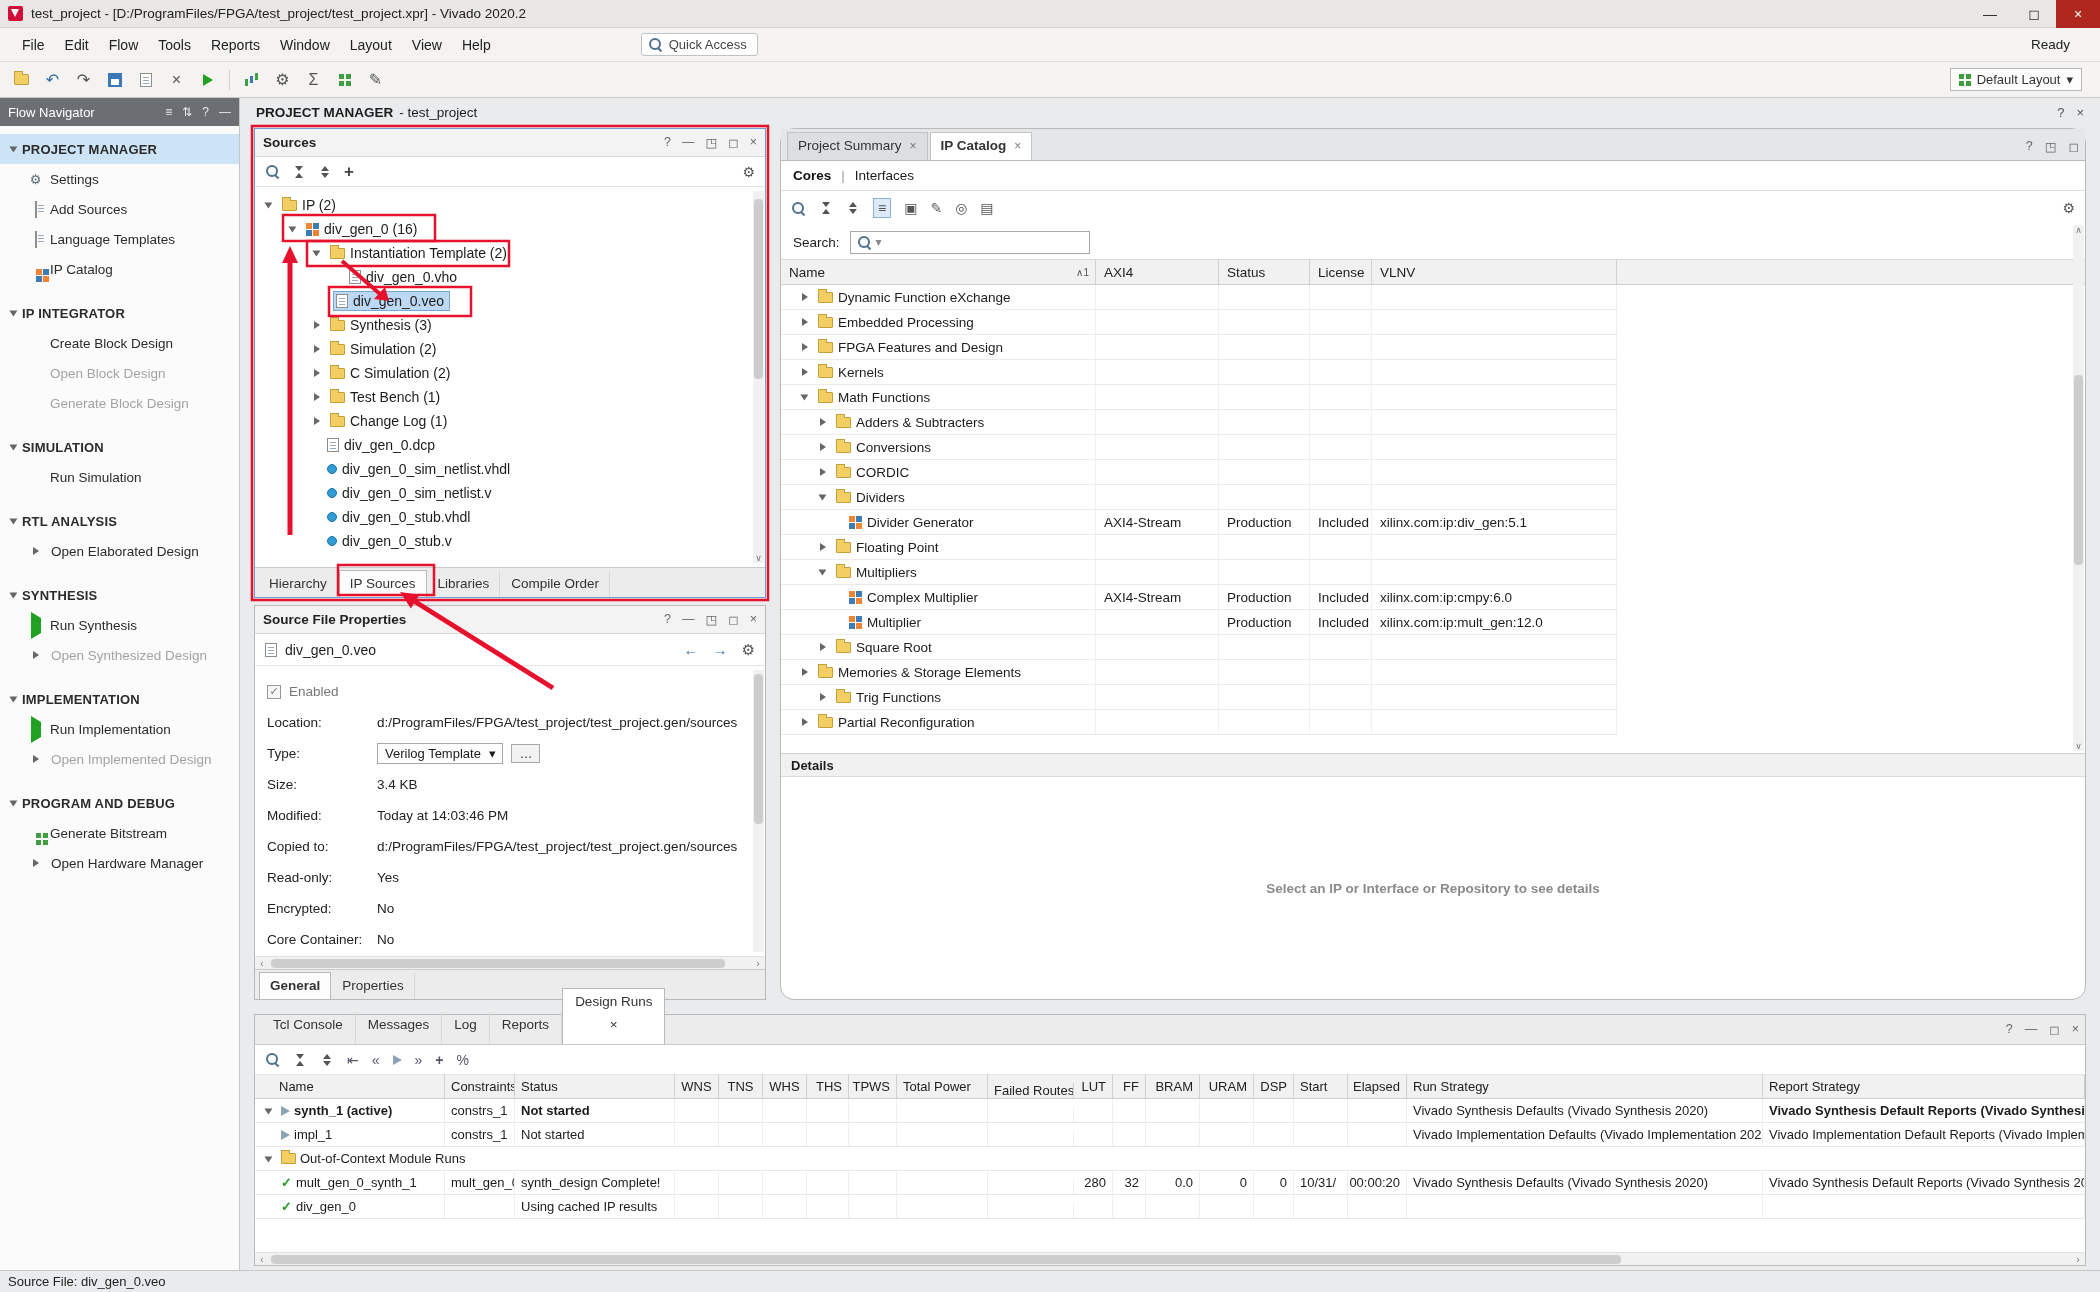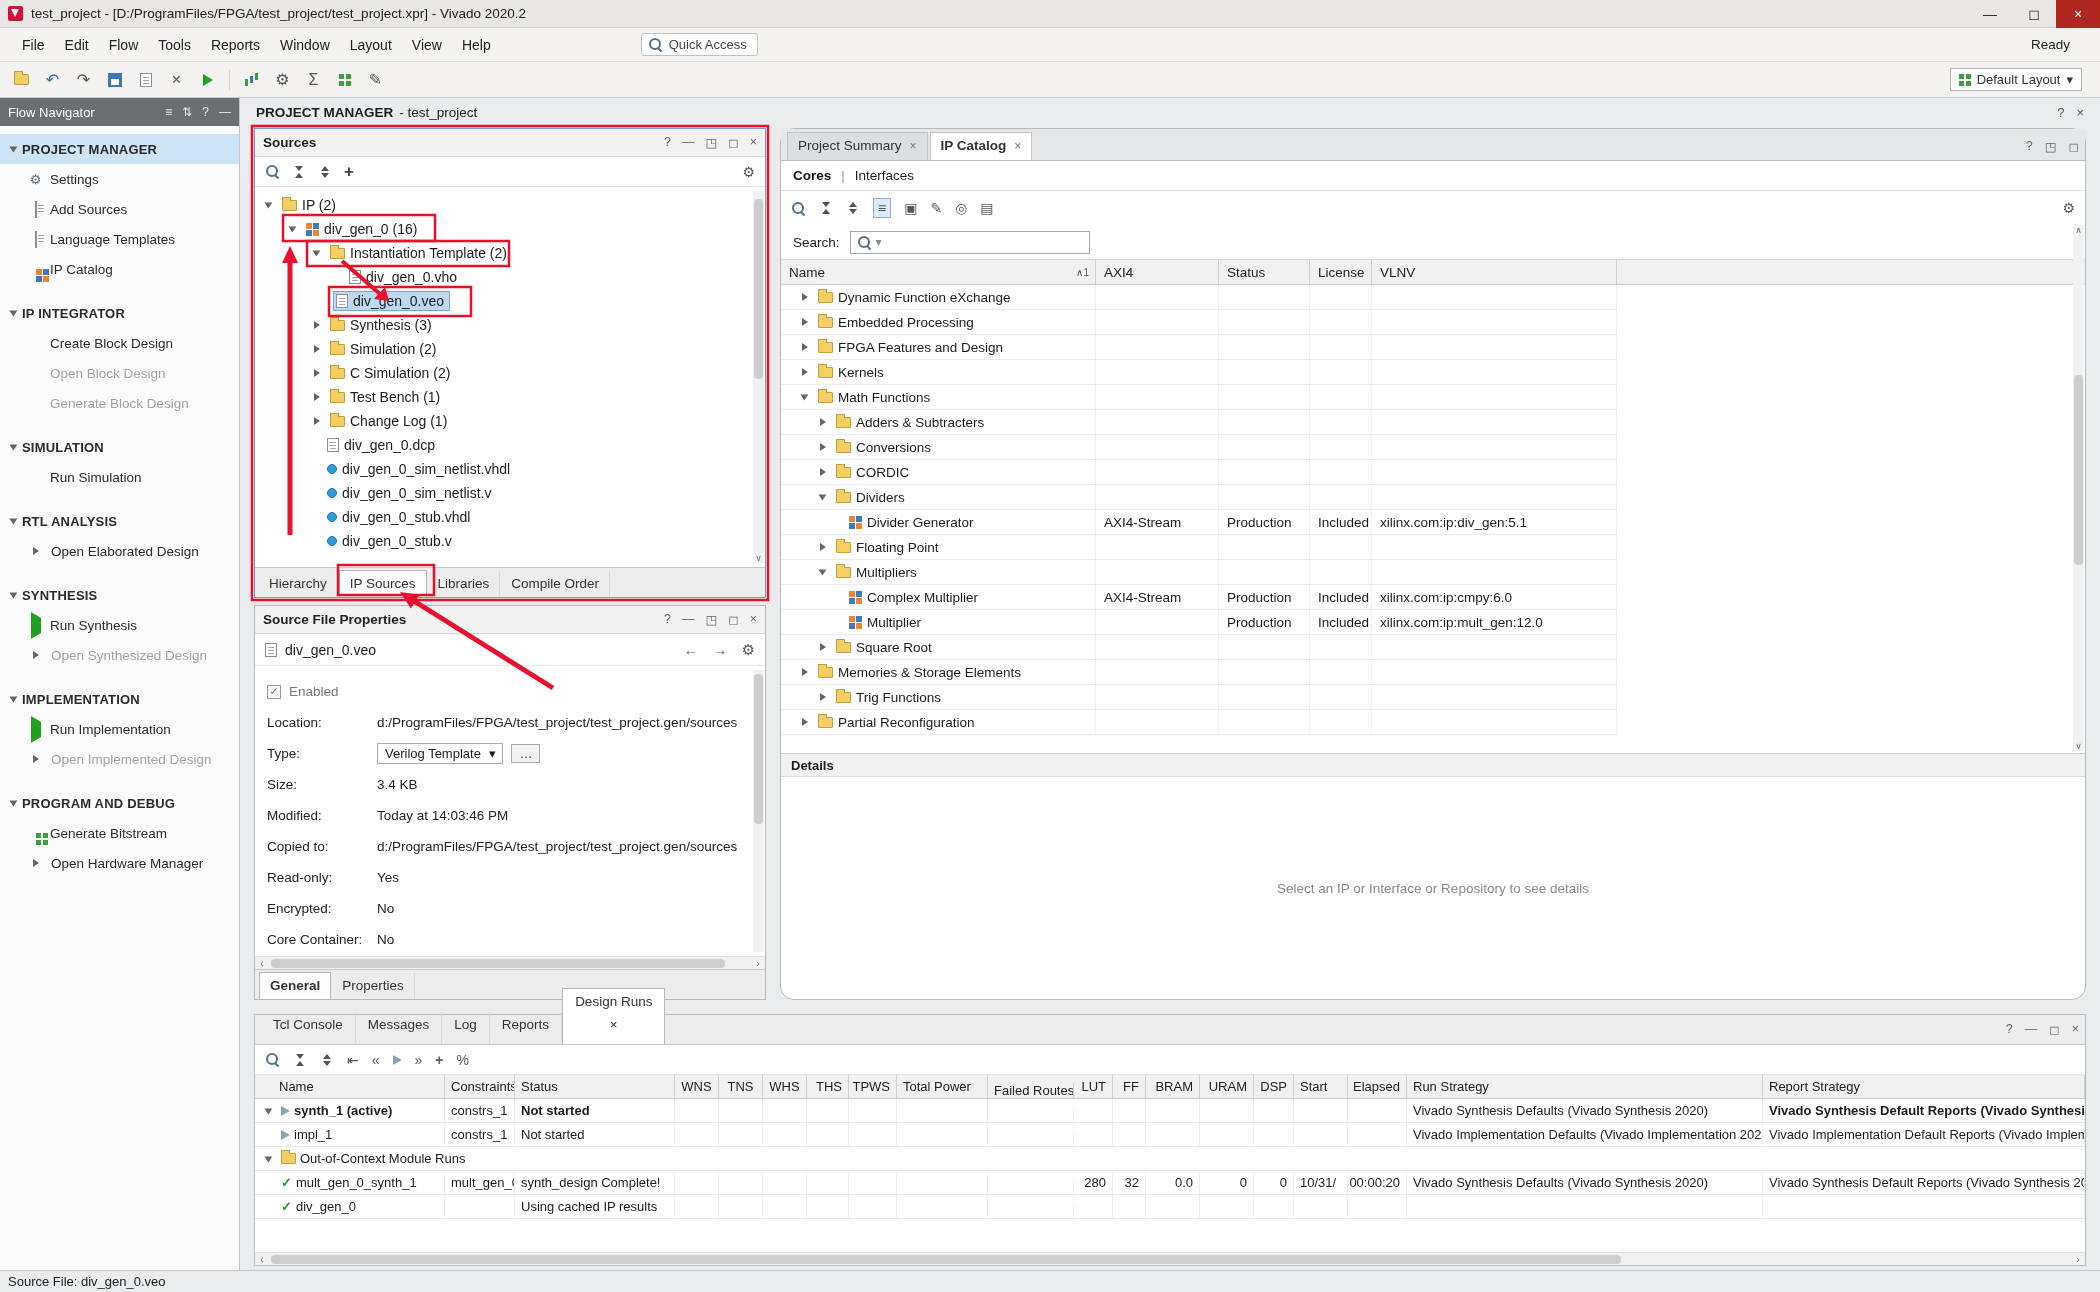--- a/index.html
+++ b/index.html
@@ -140,21 +140,21 @@
 .cc-axi { width:123px; flex:none; }
 .cc-status { width:91px; flex:none; }
 .cc-lic { width:62px; flex:none; }
 .cc-vlnv { width:245px; flex:none; }
 .sortmark { position:absolute; right:6px; font-size:10px; color:#555; }
 .cat-rows { flex:none; }
 .crow { height:25px; display:flex; font-size:13.5px; border-bottom:1px solid #ebebeb; width:836px; }
 .crow > div { display:flex; align-items:center; padding:0 8px; border-right:1px solid #f0f0f0; white-space:nowrap; overflow:hidden; }
 .crow .cc-name { gap:5px; }
 .details-bar { height:24px; background:#f1f1f1; border-top:1px solid #cfcfcf; border-bottom:1px solid #dcdcdc; display:flex; align-items:center; padding:0 10px; font-weight:bold; font-size:13px; flex:none; }
-.details-body { flex:1; display:flex; align-items:center; justify-content:center; color:#8a8a8a; font-size:13.5px; }
+.details-body { flex:1; display:flex; align-items:center; justify-content:center; color:#8a8a8a; font-size:13.5px;font-weight:bold; }
 
 
 .bottom-panel { height:252px; margin-top:14px; flex:none; }
 .bp-tabs { height:30px; background:#ececec; border-bottom:1px solid #c9c9c9; display:flex; align-items:flex-end; padding:2px 6px 0 6px; flex:none; }
 .bp-tab { padding:5px 12px 12px 12px; font-size:13.5px; border-right:1px solid #d8d8d8; color:#333; display:flex; gap:8px; align-items:center; }
 .bp-tab.active { background:#fff; border:1px solid #b9b9b9; border-bottom:none;flex-direction:column; }
 .bp-icons { margin-left:auto; display:flex; gap:12px; color:#666; font-size:12.5px; padding-bottom:7px; }
 .bp-toolbar { height:30px; display:flex; align-items:center; gap:13px; padding:0 10px; border-bottom:1px solid #e6e6e6; flex:none; }
 .bp-toolbar .g { font-size:14px; color:#556; }
 .dr-head { height:24px; display:flex; background:#f1f1f1; border-bottom:1px solid #cfcfcf; font-size:13px; color:#222; flex:none; }

